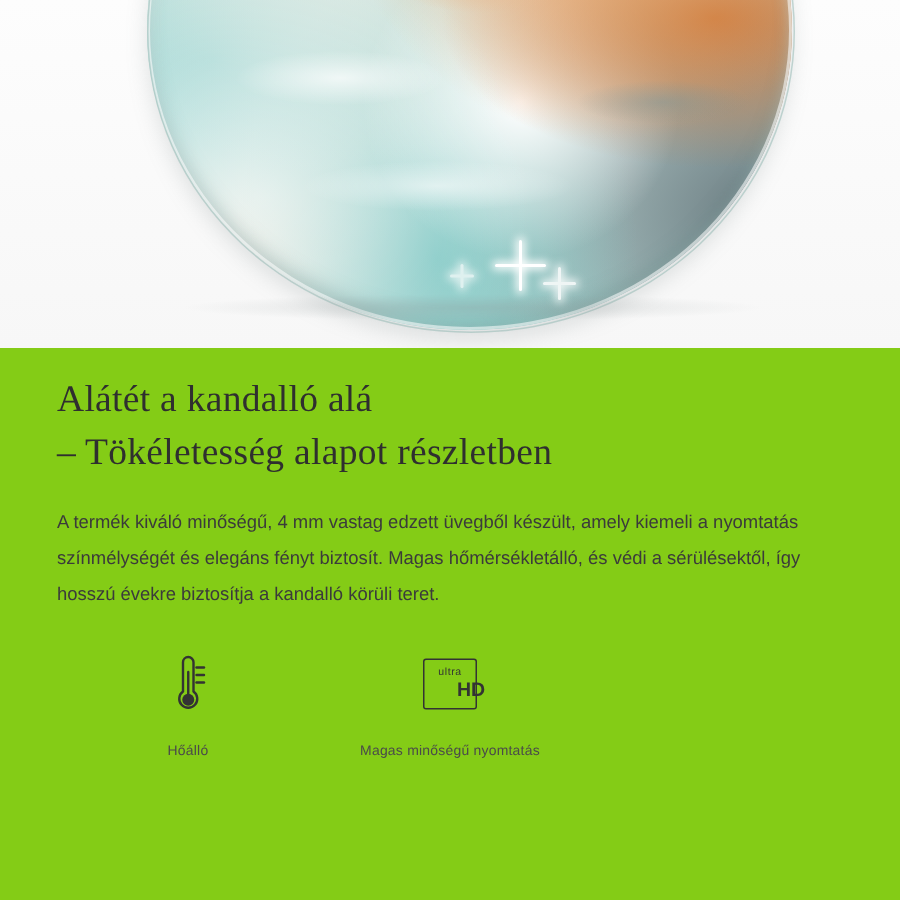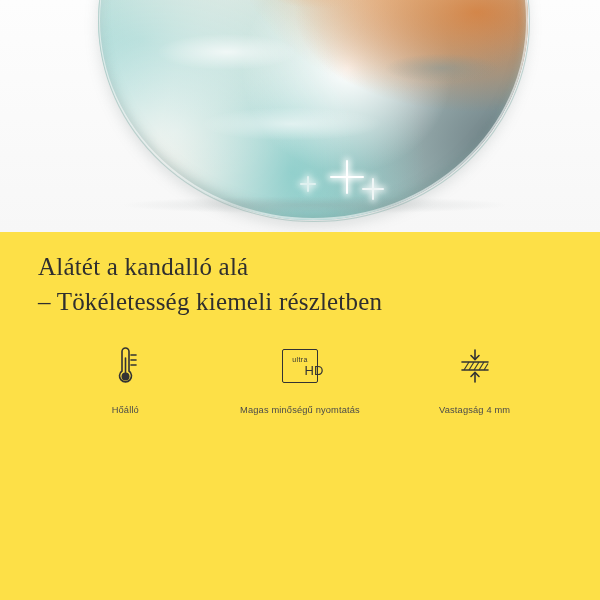--- a/index.html
+++ b/index.html
@@ -10,21 +10,21 @@
     width: 600px;
     height: 600px;
     background: #ffffff;
     font-family: "Liberation Sans", sans-serif;
     overflow: hidden;
   }
   .page {
     position: relative;
     width: 600px;
     height: 600px;
-    background: #fde047;
+    background: #84cc16;
     overflow: hidden;
   }
 
   
   .hero {
     position: relative;
     width: 600px;
     height: 232px;
     overflow: hidden;
     background: #fcfcfc;
@@ -173,21 +173,21 @@
     justify-content: center;
     line-height: 1;
   }
   .ultra-hd .u {
     font-size: 7px;
     letter-spacing: 0.4px;
     color: #333;
   }
   .ultra-hd .hd {
     font-size: 13px;
-    font-weight: normal;
+    font-weight: bold;
     color: #333;
     margin-top: 1px;
     padding-left: 28px;
   }
   svg { display: block; }
 </style>
 </head>
 <body>
 
 <div class="page">
@@ -202,23 +202,24 @@
     <div class="board-shadow"></div>
     <div class="sparkle sp1"></div>
     <div class="sparkle sp2"></div>
     <div class="sparkle sp3"></div>
   </div>
 
   <div class="content">
 
     <h1 class="headline">
       <span>Alátét a kandalló alá</span>
-      <span class="line2">– Tökéletesség kiemeli részletben</span>
+      <span class="line2">– Tökéletesség alapot részletben</span>
     </h1>
 
+    <p class="body-copy">A termék kiváló minőségű, 4 mm vastag edzett üvegből készült, amely kiemeli a nyomtatás színmélységét és elegáns fényt biztosít. Magas hőmérsékletálló, és védi a sérülésektől, így hosszú évekre biztosítja a kandalló körüli teret.</p>
 
     <div class="features">
 
       <div class="feature">
         <div class="feature-icon">
           <svg width="40" height="42" viewBox="0 0 40 42">
             <g stroke="#333" stroke-width="1.6" fill="none" stroke-linecap="round">
               <path d="M17 6.5 a3.5 3.5 0 0 1 7 0 V26 a6 6 0 1 1 -7 0 Z"></path>
               <line x1="20.5" y1="13" x2="20.5" y2="28"></line>
               <line x1="26" y1="10" x2="31" y2="10"></line>
@@ -237,38 +238,16 @@
             <span class="u">ultra</span>
             <span class="hd">HD</span>
           </div>
         </div>
         <div class="feature-label">Magas minőségű nyomtatás</div>
       </div>
 
 
 
 
-      <div class="feature">
-        <div class="feature-icon">
-          <svg width="44" height="42" viewBox="0 0 44 42">
-            <g stroke="#333" stroke-width="1.6" stroke-linecap="round" fill="none">
-              <line x1="22" y1="5" x2="22" y2="14"></line>
-              <path d="M18 10.5 L22 14.5 L26 10.5"></path>
-              <line x1="22" y1="37" x2="22" y2="28"></line>
-              <path d="M18 31.5 L22 27.5 L26 31.5"></path>
-              <line x1="9" y1="17" x2="35" y2="17"></line>
-              <line x1="9" y1="25" x2="35" y2="25"></line>
-            </g>
-            <g stroke="#333" stroke-width="1.1">
-              <line x1="11" y1="25" x2="16" y2="17"></line>
-              <line x1="16" y1="25" x2="21" y2="17"></line>
-              <line x1="21" y1="25" x2="26" y2="17"></line>
-              <line x1="26" y1="25" x2="31" y2="17"></line>
-              <line x1="31" y1="25" x2="35" y2="18.5"></line>
-            </g>
-          </svg>
-        </div>
-        <div class="feature-label">Vastagság 4 mm</div>
-      </div>
 
     </div>
   </div>
 </div>
 
 </body></html>

